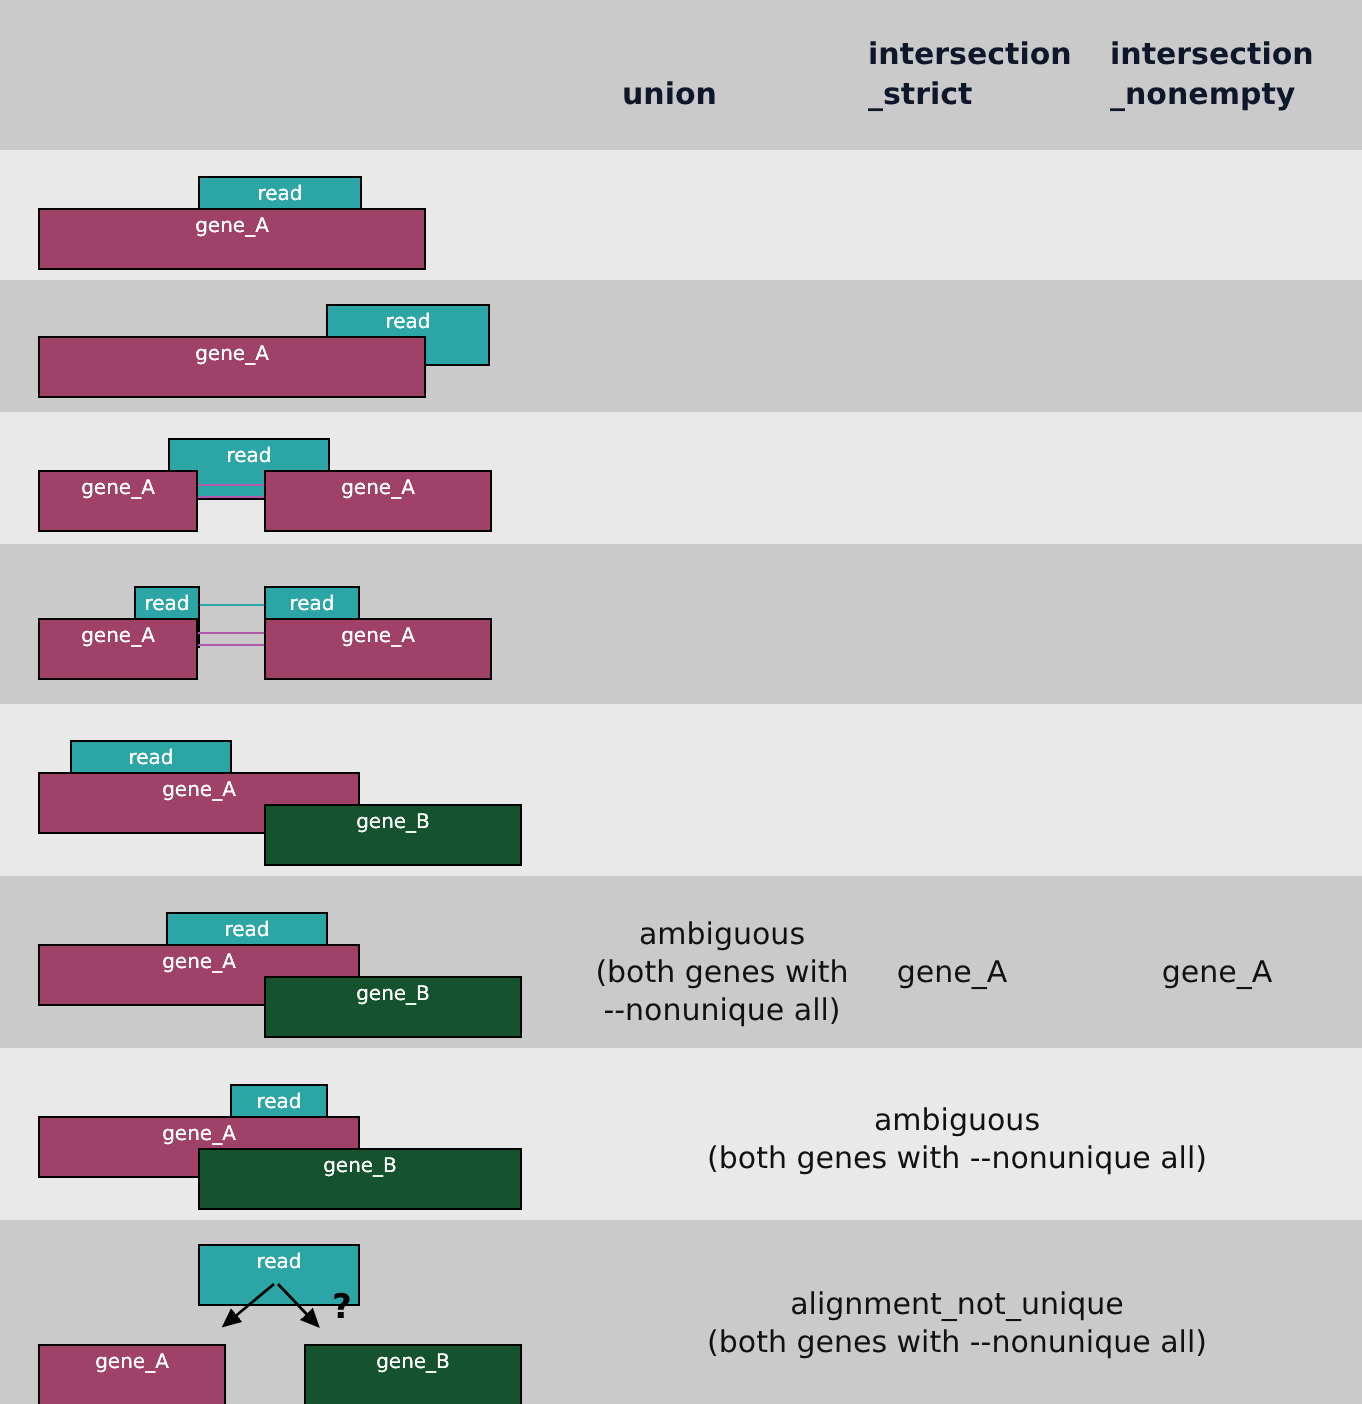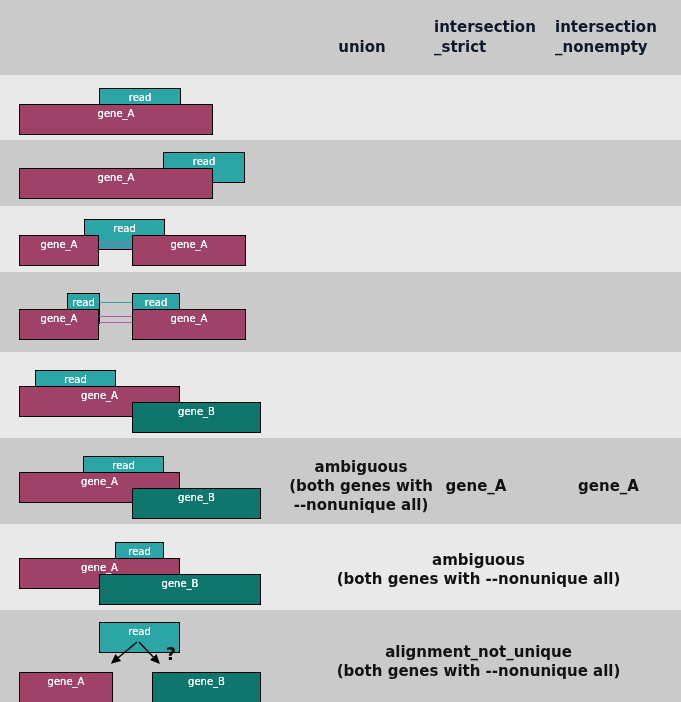--- a/index.html
+++ b/index.html
@@ -19,32 +19,31 @@
 
   
   .hdr{
     position:absolute;
     font-weight:bold;
     font-size:15px;
     color:#0f172a;
     line-height:20px;
     white-space:pre-line;
   }
-  #hdr-union{left:311px;top:37px;width:62px;text-align:center;margin-left:20px;}
+  #hdr-union{left:311px;top:37px;width:62px;text-align:left;}
   #hdr-strict{left:434px;top:17px;width:120px;text-align:left;}
   #hdr-nonempty{left:555px;top:17px;width:125px;text-align:left;}
 
   
   .cell{
     position:absolute;
     font-size:15px;
     color:#111;
     text-align:center;
     line-height:19px;
-    font-weight:bold;
   }
   .col-union{left:281px;width:120px;}
   .col-strict{left:411px;width:130px;}
   .col-nonempty{left:541px;width:135px;}
   .col-wide{left:281px;width:395px;}
 
   
   .diagram{position:absolute;left:0;top:0;width:281px;height:100%;}
 
   .bar{
@@ -56,21 +55,21 @@
     line-height:14px;
     text-align:center;
     height:31px;
     letter-spacing:0px;
     text-shadow:0 0 0 #fff;
     overflow:hidden;
     padding-top:2px;
   }
   .bar.read{background:#2ba5a5;}
   .bar.genea{background:#9e4165;background:#a04268;}
-  .bar.geneb{background:#0f766e;}
+  .bar.geneb{background:#14532d;}
 
   .conn{position:absolute;height:0;border-top:1px solid #b05ab0;}
   .conn.readconn{border-top:1px solid #2ba5a5;}
 
   .qmark{position:absolute;font-size:17px;font-weight:bold;color:#000;}
 </style>
 </head>
 <body>
 
 <div id="table">

